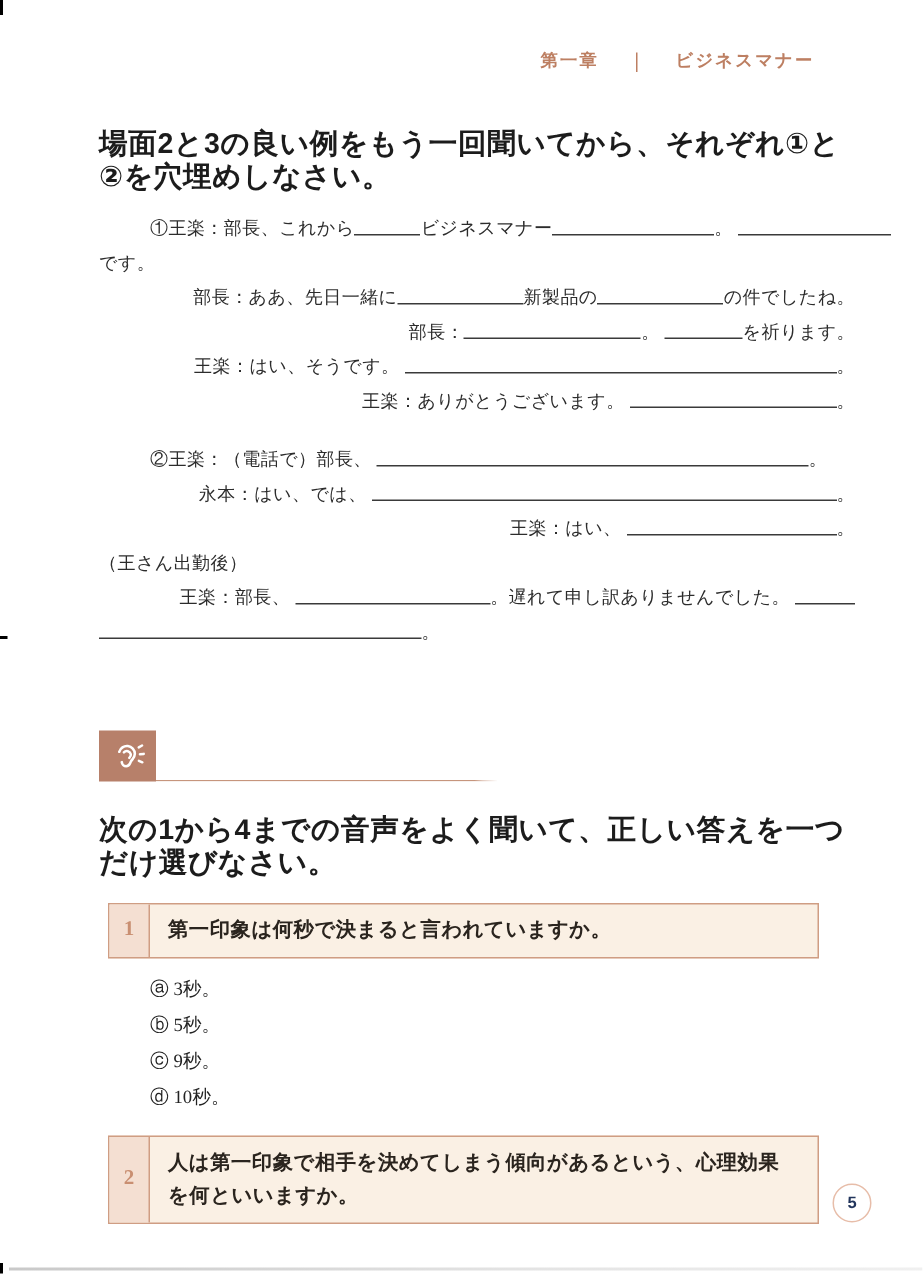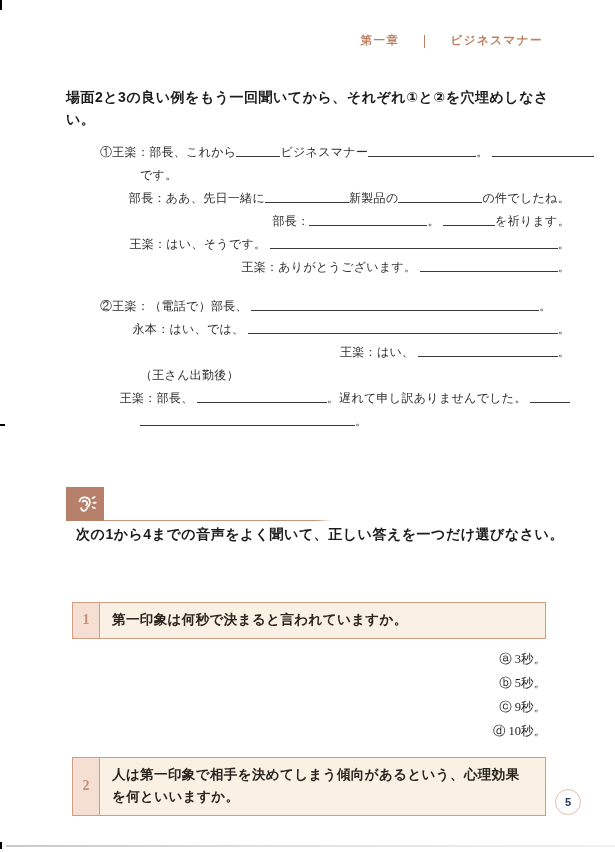--- a/index.html
+++ b/index.html
@@ -11,55 +11,55 @@
   
   .header{
     position:absolute;top:33px;right:72px;
     display:flex;align-items:flex-end;
     color:var(--c-accent);font-weight:bold;font-size:11.5px;letter-spacing:1.5px;gap:16px;
   }
   .header-divider{width:1px;height:13px;background:var(--c-accent);margin:0 9px;}
   
   .instr{
     position:absolute;left:66px;width:508px;
-    font-weight:bold;font-size:14px;line-height:22px;color:#1c1c1c;letter-spacing:.5px;
+    font-weight:bold;font-size:19px;line-height:22px;color:#1c1c1c;letter-spacing:.5px;
   }
   #instr1{top:86px;}
-  #instr2{top:523px;text-align:center;}
+  #instr2{top:543px;}
   
   .dialogue{
     position:absolute;left:66px;top:141px;width:504px;
     font-family:"Liberation Serif","DejaVu Serif",serif;
     font-size:12px;color:#2c2c2c;letter-spacing:.3px;
   }
   .dl{line-height:23px;min-height:23px;white-space:nowrap;}
   .ind-first{margin-left:34px;}
   .ind-speaker{margin-left:51px;text-align:right;}
-  .ind-cont{margin-left:74px;}
+  .ind-cont{}
   .dl.gap{margin-top:16px;}
   .blank{
     display:inline-block;border-bottom:1px solid #3a3a3a;
     height:12px;vertical-align:-1px;
   }
   
   .banner{position:absolute;left:66px;top:487px;height:34px;display:flex;}
   .banner-icon{
     width:38px;flex:none;background:var(--c-banner-icon);
     display:flex;align-items:center;justify-content:center;
   }
   .banner-bar{
     background:var(--c-banner);color:#fff;font-weight:bold;font-size:15px;
     letter-spacing:2.5px;line-height:34px;padding:0 36px 0 15px;
     clip-path:polygon(0 0,100% 0,calc(100% - 16px) 50%,100% 100%,0 100%);
     margin-top:33px;
   }
   
   .questions{position:absolute;left:72px;top:602px;width:474px;}
   .qbox{display:flex;border:1px solid var(--c-box-border);background:var(--c-box-bg);}
-  .qbox + .opts{margin:8px 0 7px 28px;text-align:right;}
+  .qbox + .opts{margin:8px 0 7px 28px;}
   .qnum{
     width:26px;flex:none;background:var(--c-box-num-bg);color:var(--c-num);
     display:flex;align-items:center;justify-content:center;
     font-family:"Liberation Serif","DejaVu Serif",serif;
     font-weight:bold;font-size:14px;border-right:1px solid var(--c-box-border);
   }
   .qtext{
     padding:6px 12px;
     font-family:"Liberation Serif","DejaVu Serif",serif;
     font-weight:600;font-size:13.5px;line-height:22.5px;color:#2a241e;letter-spacing:.4px;

